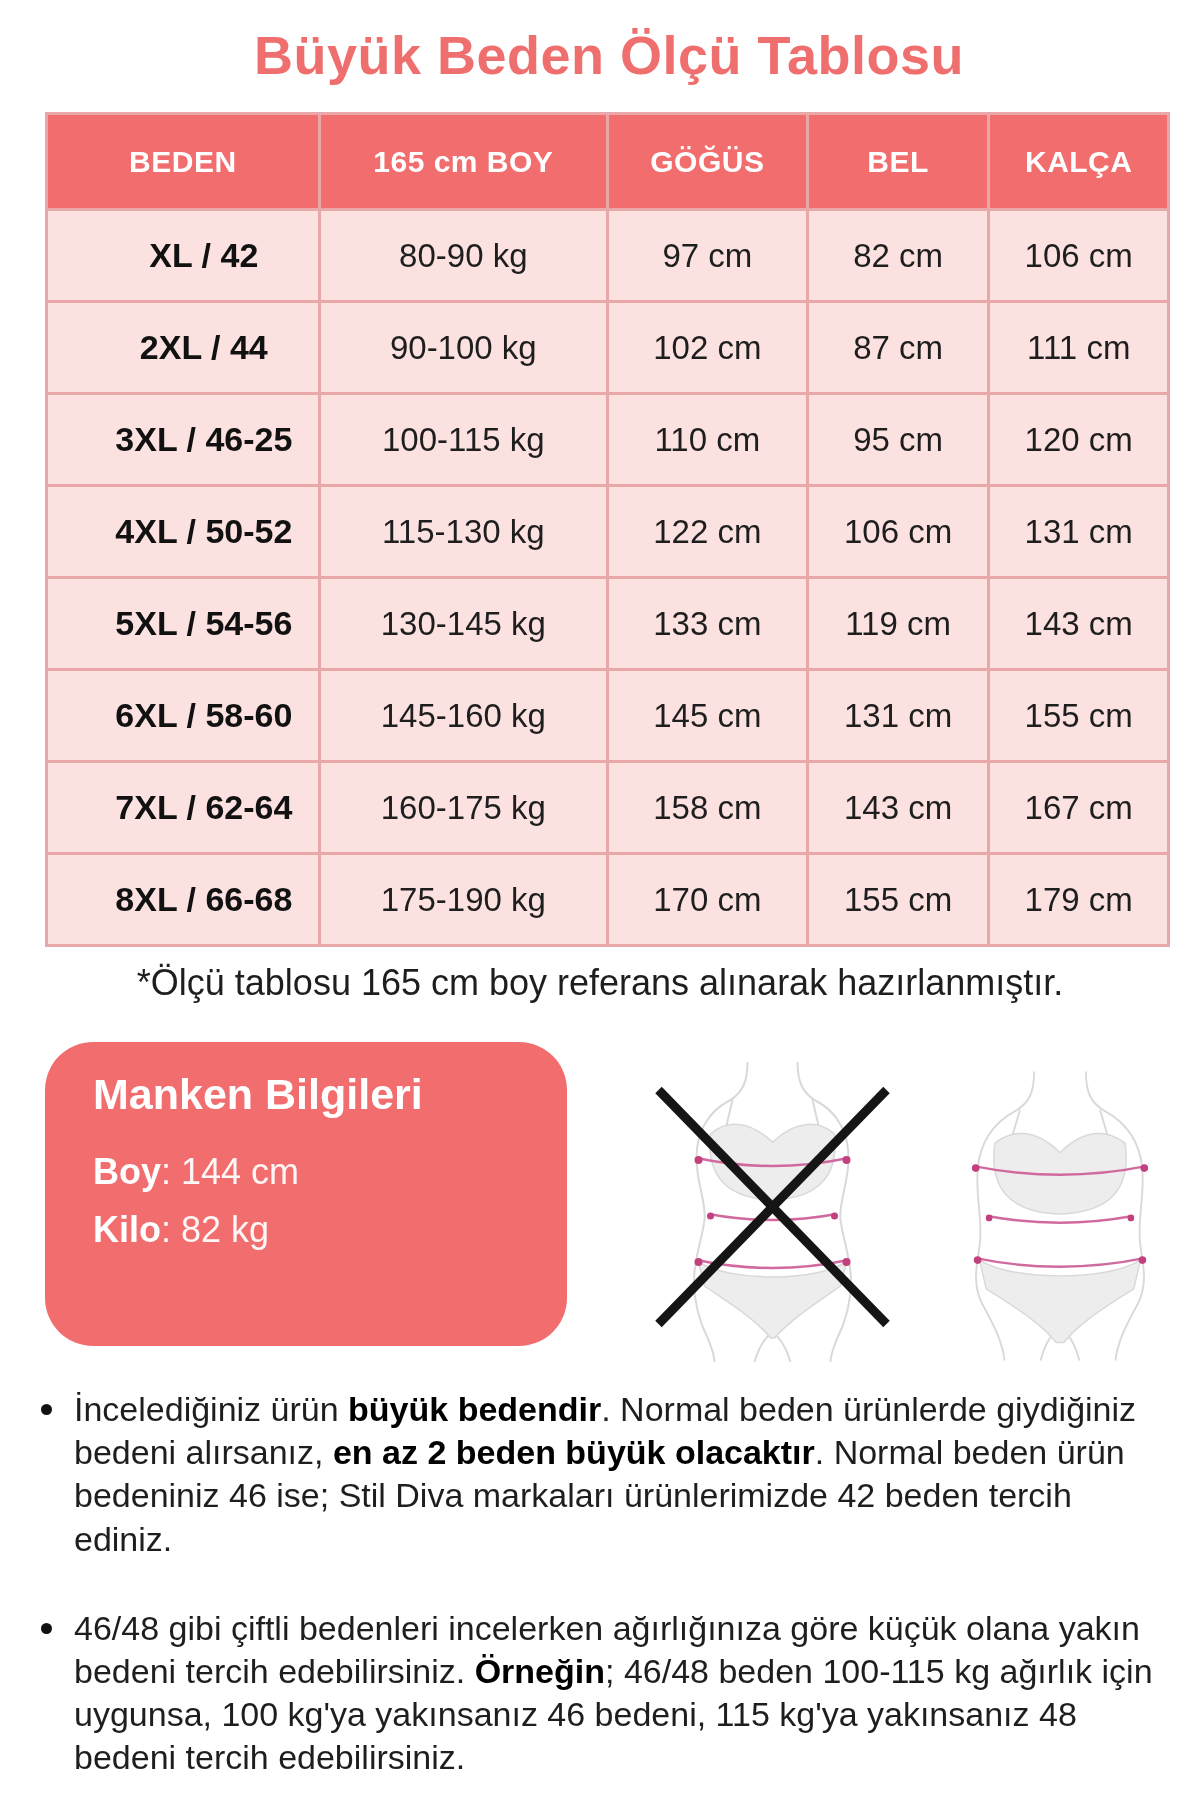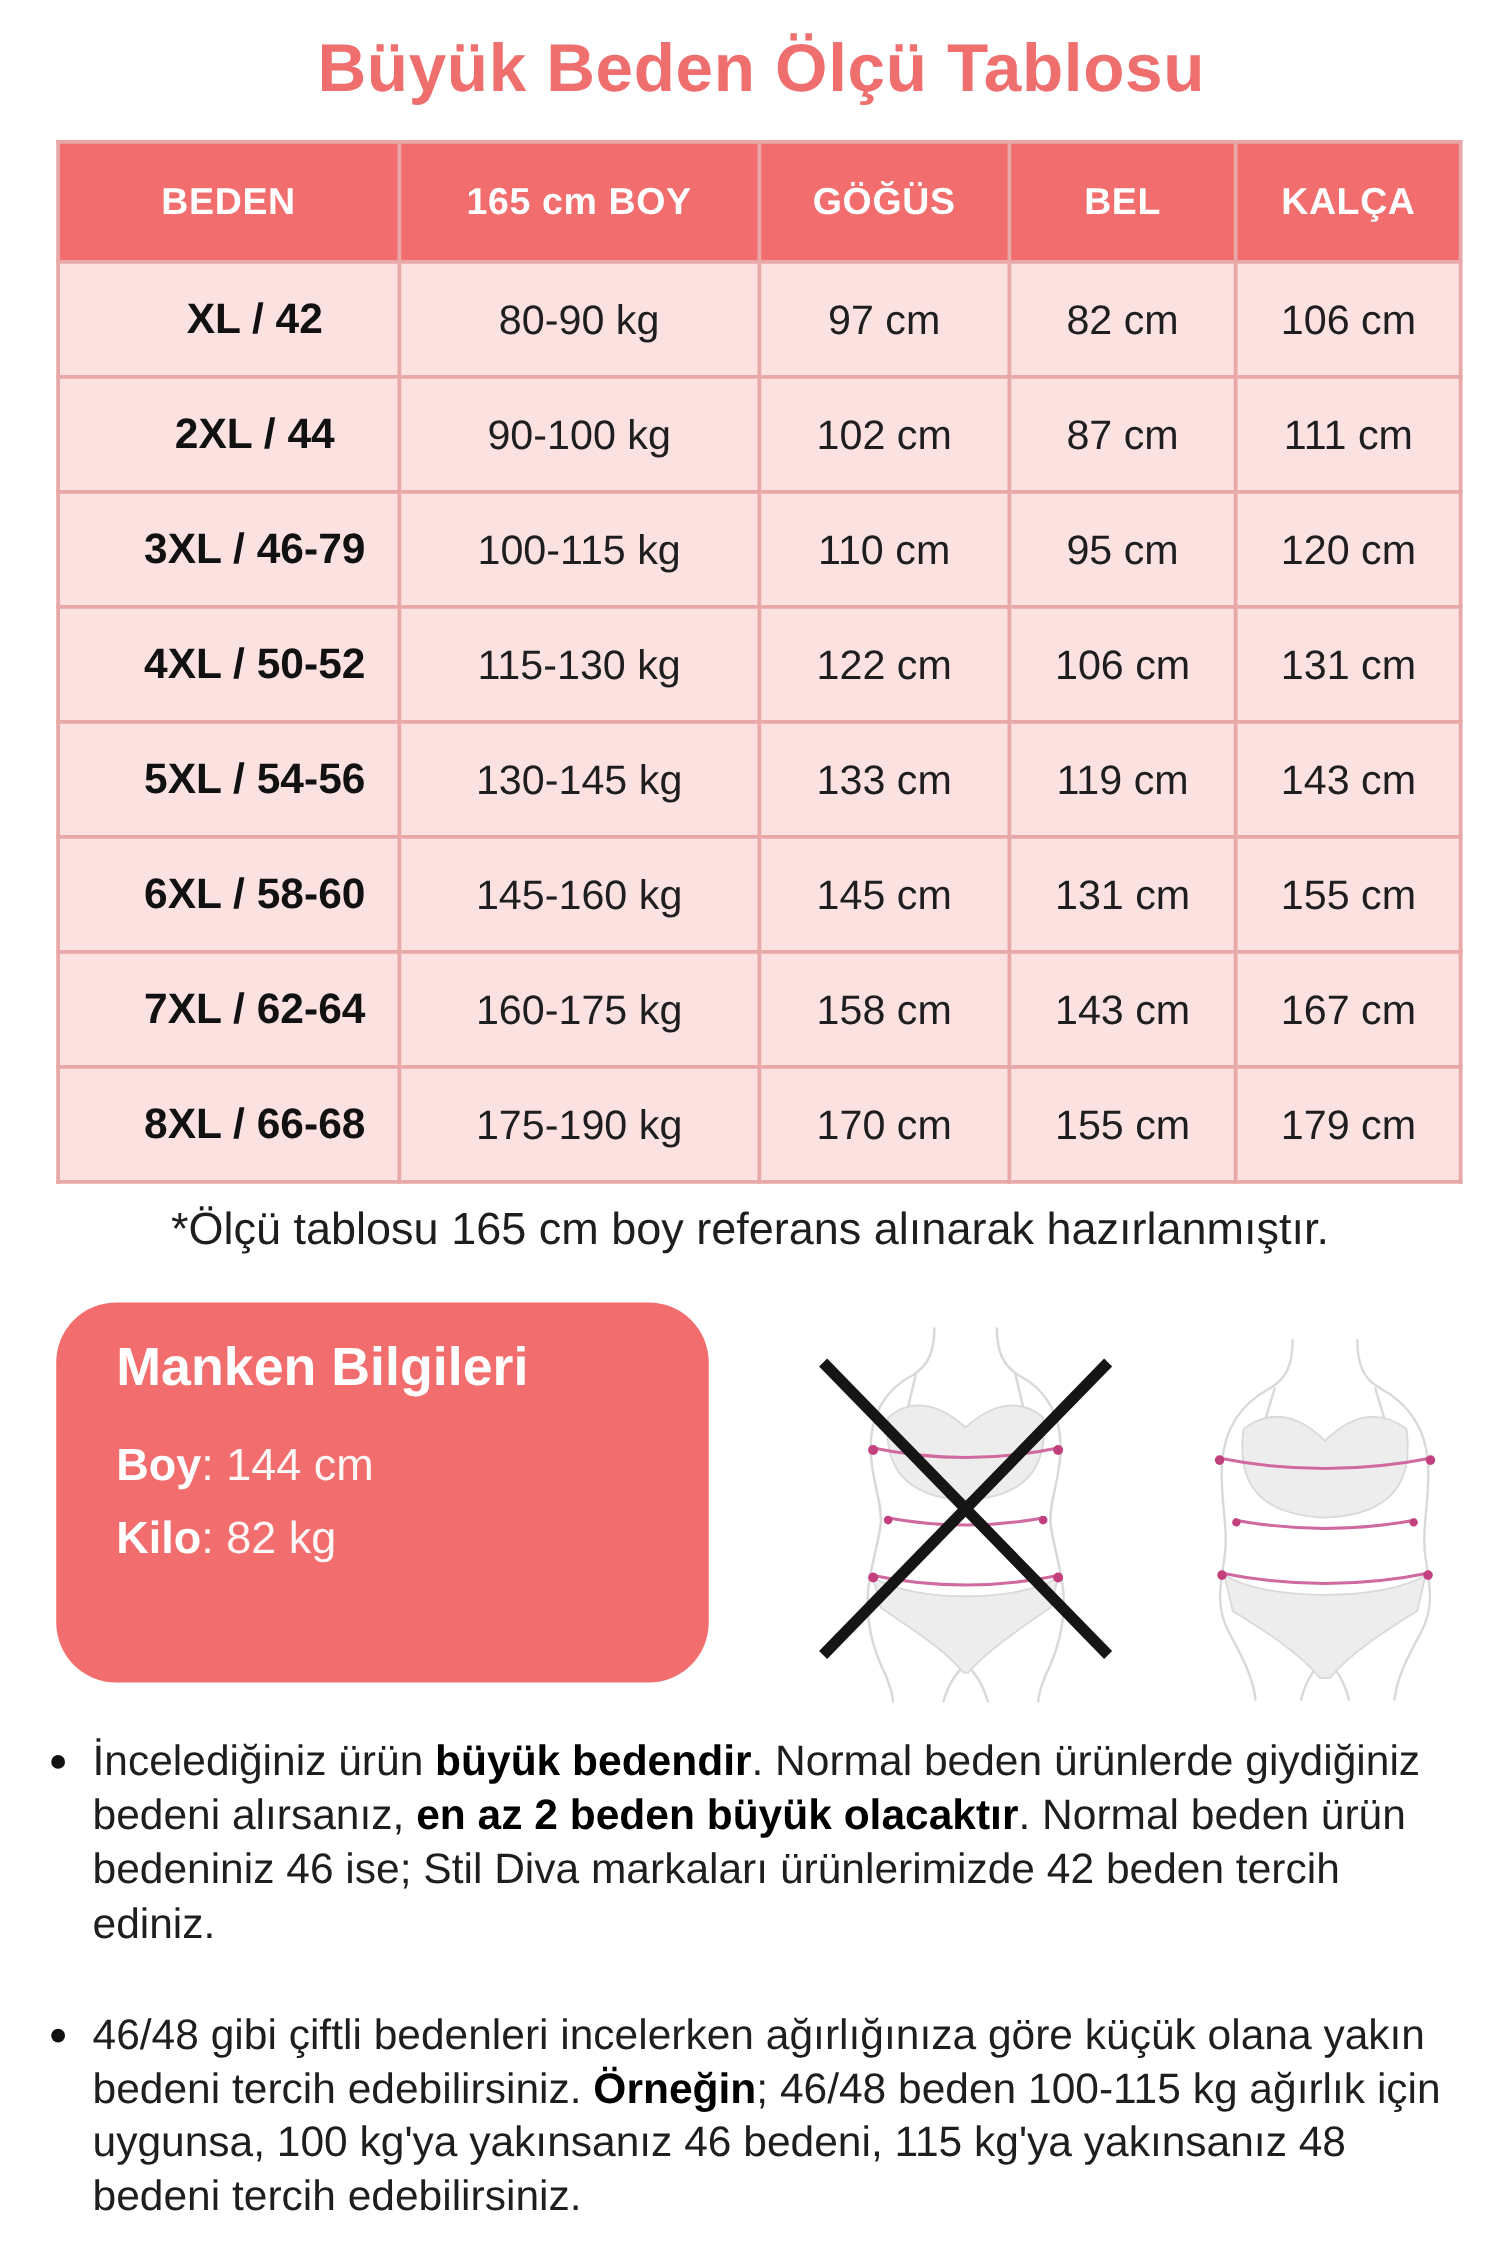--- a/index.html
+++ b/index.html
@@ -110,21 +110,21 @@
             <td>106 cm</td>
           </tr>
           <tr>
             <td class="size-col">2XL / 44</td>
             <td>90-100 kg</td>
             <td>102 cm</td>
             <td>87 cm</td>
             <td>111 cm</td>
           </tr>
           <tr>
-            <td class="size-col">3XL / 46-79</td>
+            <td class="size-col">3XL / 46-25</td>
             <td>100-115 kg</td>
             <td>110 cm</td>
             <td>95 cm</td>
             <td>120 cm</td>
           </tr>
           <tr>
             <td class="size-col">4XL / 50-52</td>
             <td>115-130 kg</td>
             <td>122 cm</td>
             <td>106 cm</td>

